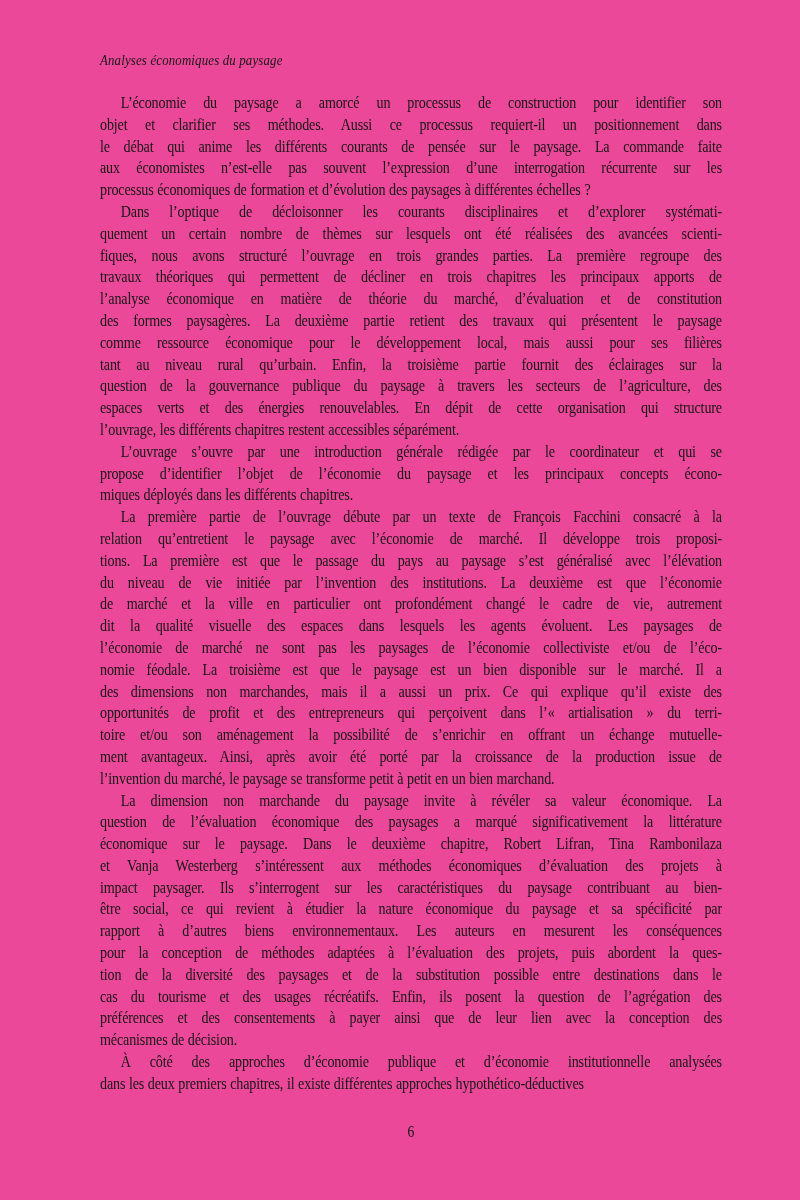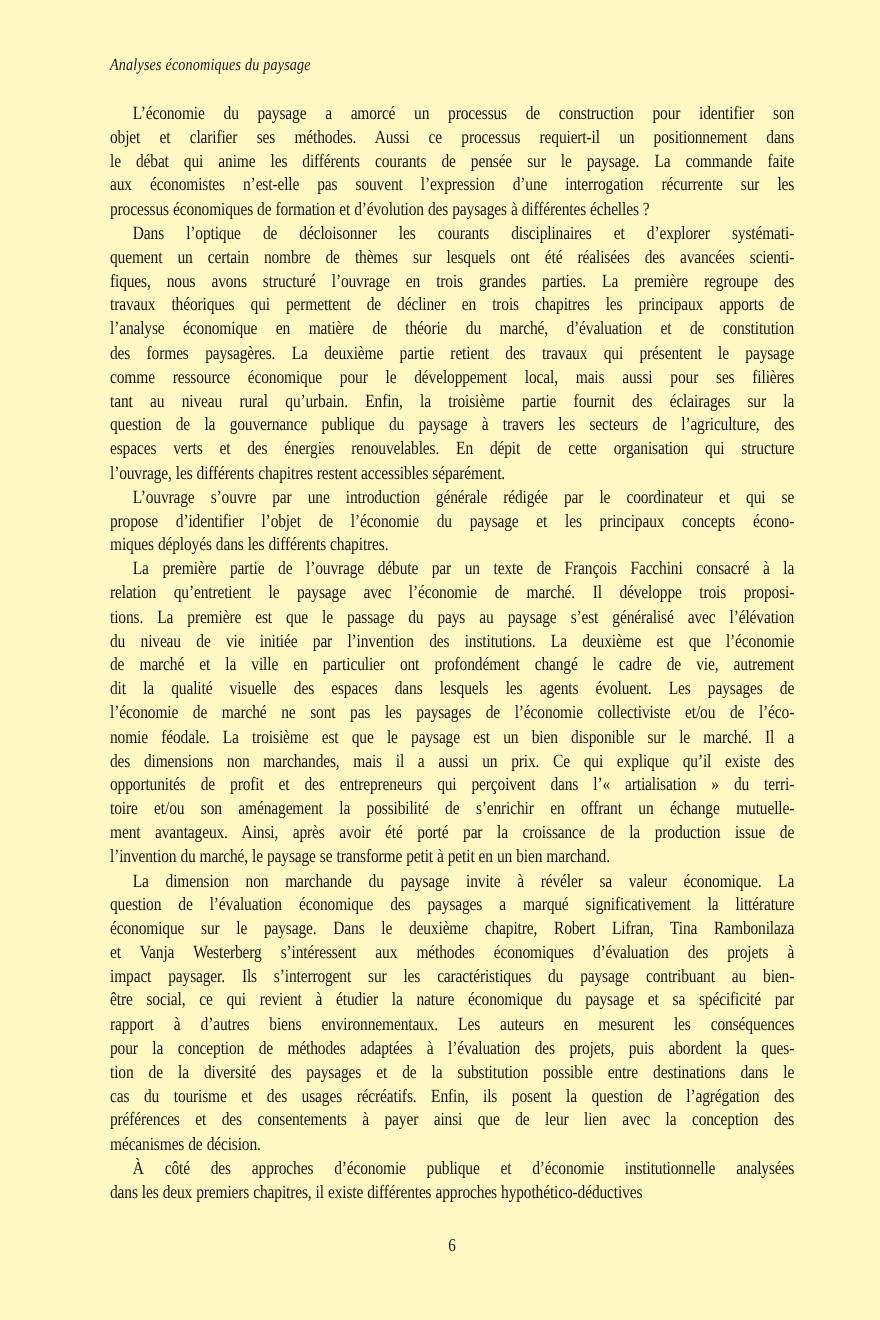--- a/index.html
+++ b/index.html
@@ -4,21 +4,21 @@
 <style>
   html, body {
     margin: 0;
     padding: 0;
     background: #e8e8e8;
   }
   .page {
     position: relative;
     width: 800px;
     height: 1200px;
-    background: #fef9c3;
+    background: #ec4899;
     font-family: "Liberation Serif", "DejaVu Serif", serif;
     color: #161616;
     overflow: hidden;
     margin: 0 auto;
   }
   
   .content {
     position: absolute;
     left: 100px;
     top: 0;

